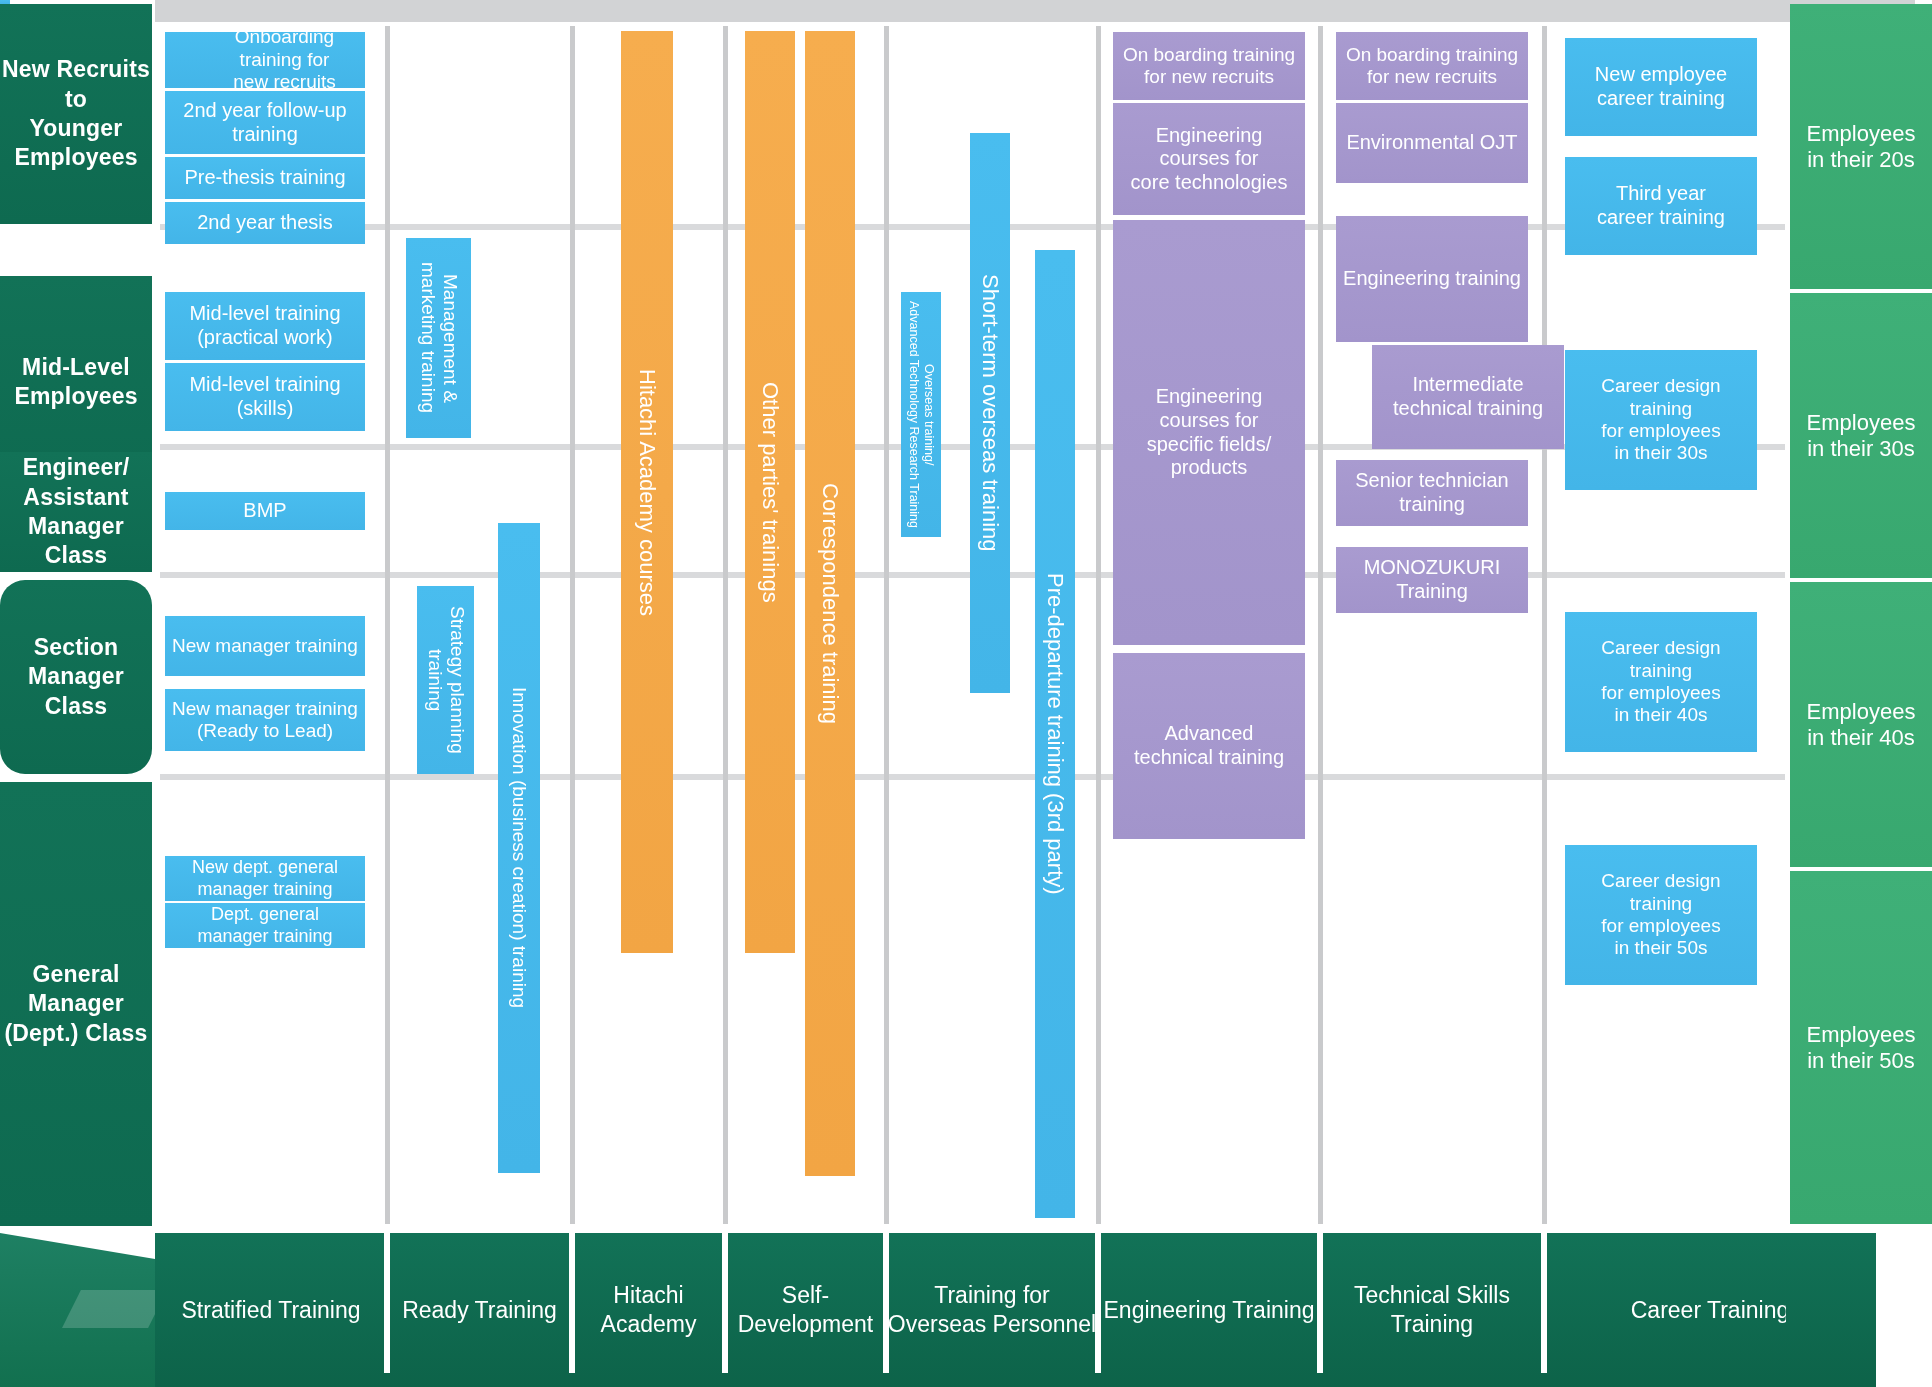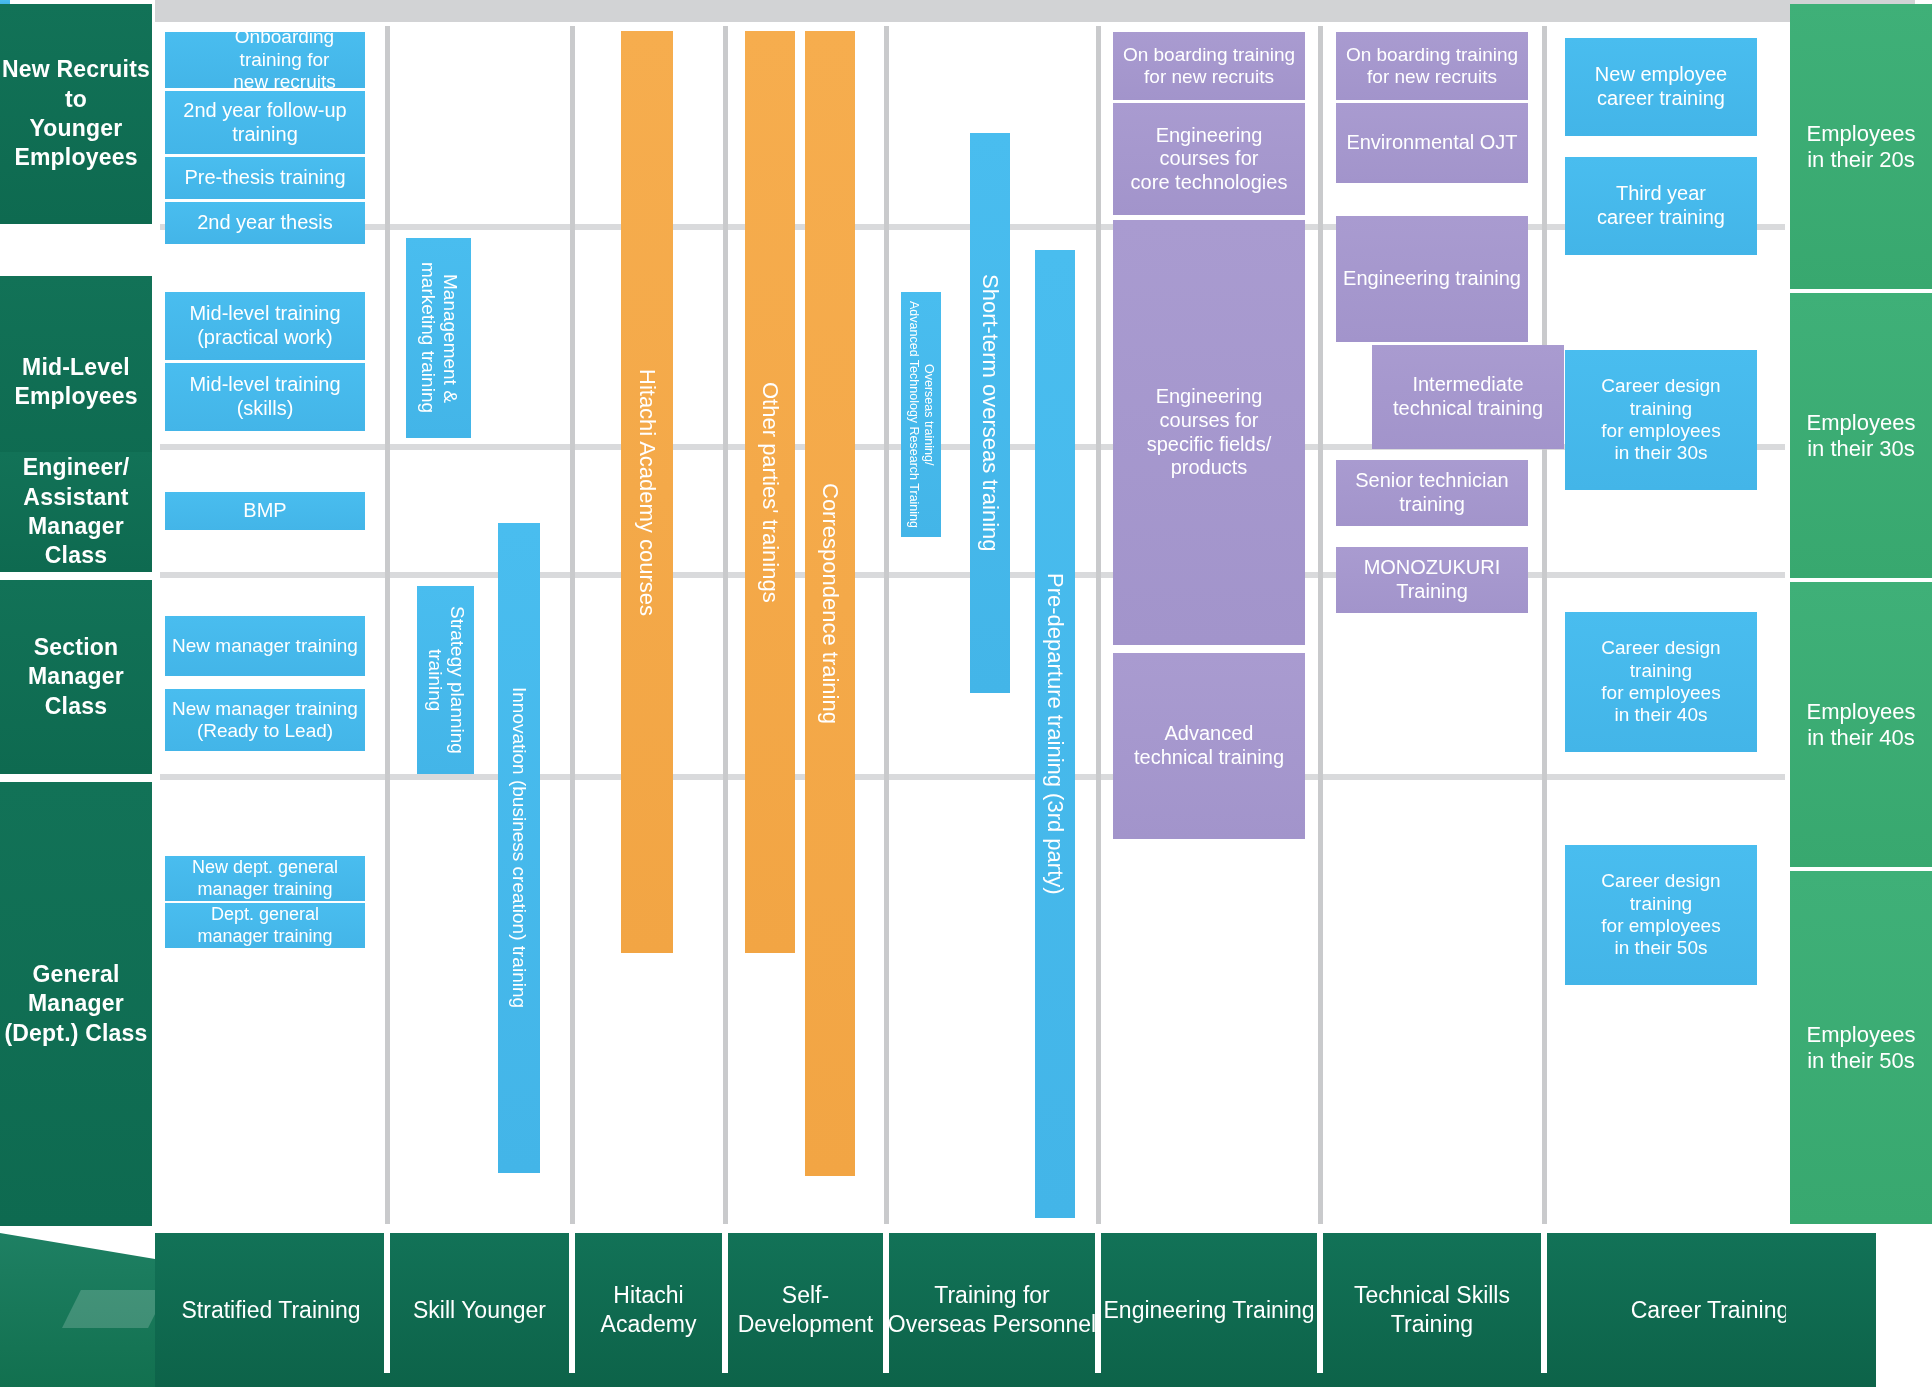--- a/index.html
+++ b/index.html
@@ -62,21 +62,21 @@
 
   <div class="rowlabel" style="top:4px;height:220px;white-space:pre-line;">New Recruits
 to
 Younger
 Employees</div>
   <div class="rowlabel" style="top:232px;height:212px;white-space:pre-line;margin-top:44px;">Mid-Level
 Employees</div>
   <div class="rowlabel" style="top:452px;height:120px;white-space:pre-line;">Engineer/
 Assistant
 Manager Class</div>
-  <div class="rowlabel" style="top:580px;height:194px;white-space:pre-line;">Section
+  <div class="rowlabel" style="top:580px;height:194px;white-space:pre-line;border-radius:25px;">Section
 Manager Class</div>
   <div class="rowlabel" style="top:782px;height:444px;white-space:pre-line;">General
 Manager
 (Dept.) Class</div>
 
   <div class="hsep" style="left:160px;top:224px;width:1625px;"></div>
   <div class="hsep" style="left:160px;top:444px;width:1625px;"></div>
   <div class="hsep" style="left:160px;top:572px;width:1625px;"></div>
   <div class="hsep" style="left:160px;top:774px;width:1625px;"></div>
 
@@ -171,21 +171,21 @@
 in their 30s</div>
   <div class="box green" style="left:1790px;top:582px;width:142px;height:285px;font-size:22px;white-space:pre-line;">Employees
 in their 40s</div>
   <div class="box green" style="left:1790px;top:871px;width:142px;height:353px;font-size:22px;white-space:pre-line;">Employees
 in their 50s</div>
 
   <div class="foot-left-tri"></div>
   <div class="foot-chip"></div>
 
   <div class="footer" style="left:155px;top:1233px;width:232px;height:154px;white-space:pre-line;">Stratified Training</div>
-  <div class="footer" style="left:387px;top:1233px;width:185px;height:154px;white-space:pre-line;">Skill Younger</div>
+  <div class="footer" style="left:387px;top:1233px;width:185px;height:154px;white-space:pre-line;">Ready Training</div>
   <div class="footer" style="left:572px;top:1233px;width:153px;height:154px;white-space:pre-line;">Hitachi
 Academy</div>
   <div class="footer" style="left:725px;top:1233px;width:161px;height:154px;white-space:pre-line;">Self-
 Development</div>
   <div class="footer" style="left:886px;top:1233px;width:212px;height:154px;white-space:pre-line;">Training for
 Overseas Personnel</div>
   <div class="footer" style="left:1098px;top:1233px;width:222px;height:154px;white-space:pre-line;">Engineering Training</div>
   <div class="footer" style="left:1320px;top:1233px;width:224px;height:154px;white-space:pre-line;">Technical Skills
 Training</div>
   <div class="footer" style="left:1544px;top:1233px;width:332px;height:154px;white-space:pre-line;">Career Training</div>

